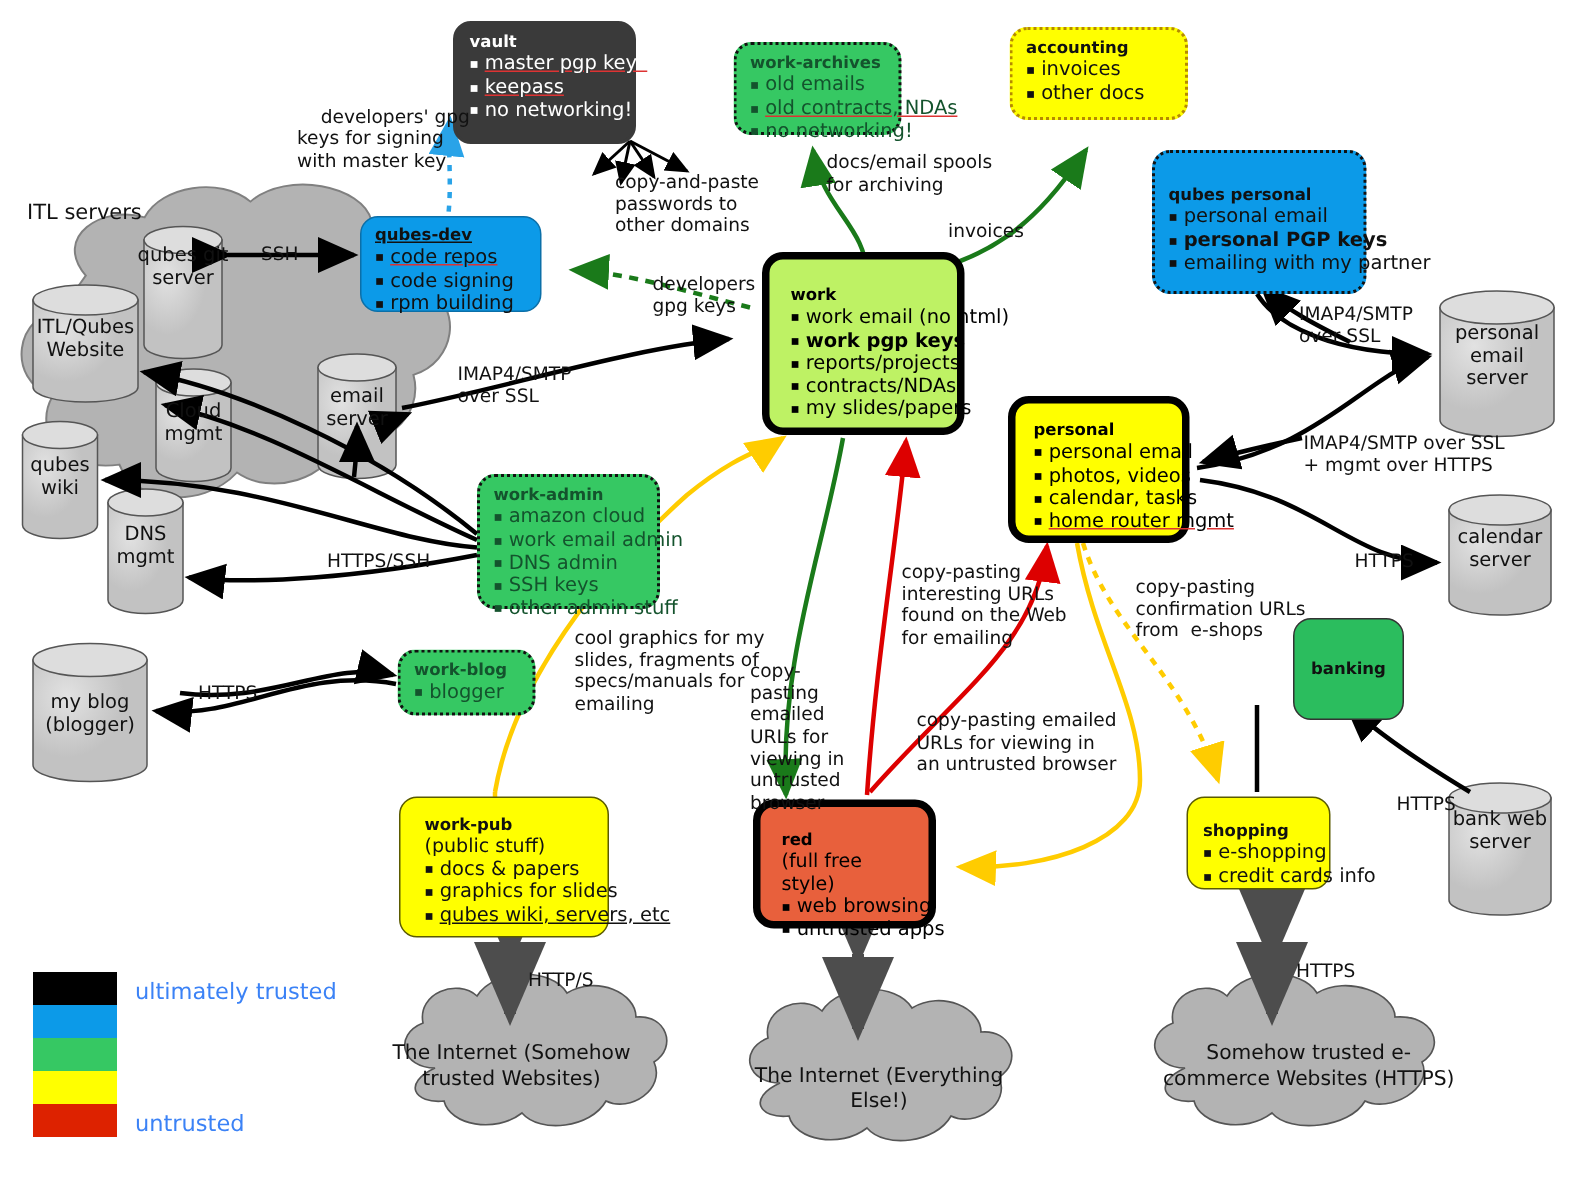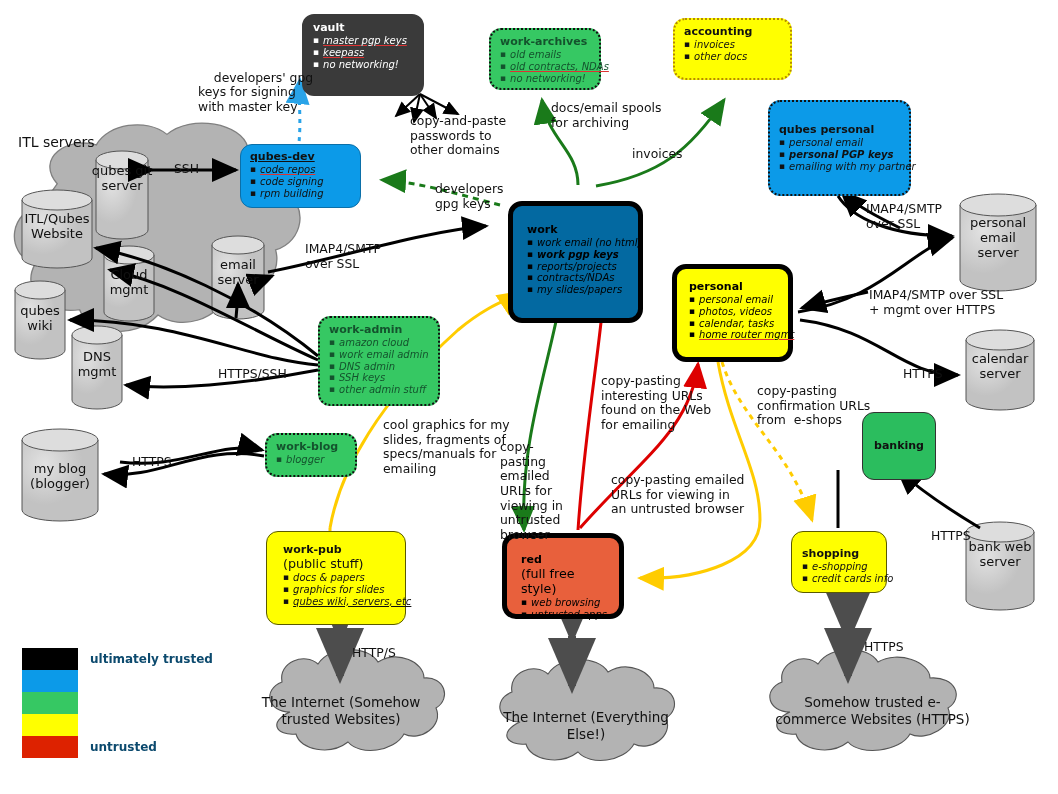--- a/index.html
+++ b/index.html
@@ -3,44 +3,44 @@
 <meta charset="utf-8">
 <style>
   html,body{margin:0;padding:0;background:#fff;}
   body{font-family:"DejaVu Sans","Liberation Sans",sans-serif;}
   #stage{position:relative;width:1058px;height:794px;background:#fff;overflow:hidden;}
   #edges{position:absolute;left:0;top:0;width:1058px;height:794px;}
 
   .vm{position:absolute;border-radius:12px;box-sizing:border-box;padding:6px 9px;}
   .vm .t{font-weight:bold;font-size:11px;line-height:1.12;margin:0 0 1px 0;}
   .vm ul{margin:0;padding:0;list-style:none;}
-  .vm li{font-size:10px;line-height:1.17;white-space:nowrap;font-style:italic;}
+  .vm li{font-size:13px;line-height:1.17;white-space:nowrap;}
   .vm li:before{content:"\25AA";font-size:9px;margin-right:4px;vertical-align:1px;}
   .vm .sub{font-size:12.7px;line-height:1.17;}
   .u{text-decoration:underline;}
   .sq{text-decoration:underline;text-decoration-color:#d33;}
   .b{font-weight:bold;}
 
   .black{background:#3a3a3a;color:#fff;border:2px solid #3a3a3a;}
   .blue{background:#0c9ae8;color:#111;border:2px dotted #111;}
   .green{background:#36c863;color:#14532d;border:2px dotted #111;}
   .yellow{background:#ffff00;color:#111;border:2px dotted #b58a00;}
   .greenS{background:#2bbd5e;color:#111;border:1px solid #333;}
   .yellowS{background:#ffff00;color:#111;border:1.5px solid #5a5a00;}
   .blueS{background:#0c9ae8;color:#111;border:1.5px solid #0b6fa8;}
   .thick{border:5px solid #000;border-radius:14px;}
-  .work{background:#0369a1;margin-top:33px;}
+  .work{background:#bef264;}
   .personal{background:#ffff00;}
   .red{background:#e8603c;}
 
   .lbl{position:absolute;font-size:12.4px;line-height:1.18;color:#111;white-space:pre;}
   .cyl-label{position:absolute;text-align:center;font-size:13px;line-height:1.15;color:#111;}
   .cloud-label{position:absolute;text-align:center;font-size:13.5px;line-height:1.25;color:#111;}
   .legend-sw{position:absolute;width:56px;height:22px;}
-  .legend-tx{position:absolute;font-size:12px;color:#0c4a6e;font-weight:bold;}
+  .legend-tx{position:absolute;font-size:15px;color:#3b82f6;}
 </style>
 </head>
 <body>
 
 <div id="stage">
 
   <svg id="edges" viewBox="0 0 1058 794">
     <defs>
       <marker id="ablack" markerWidth="10" markerHeight="10" refX="8" refY="4" orient="auto">
         <path d="M0,0 L9,4 L0,8 z" fill="#000"></path>

